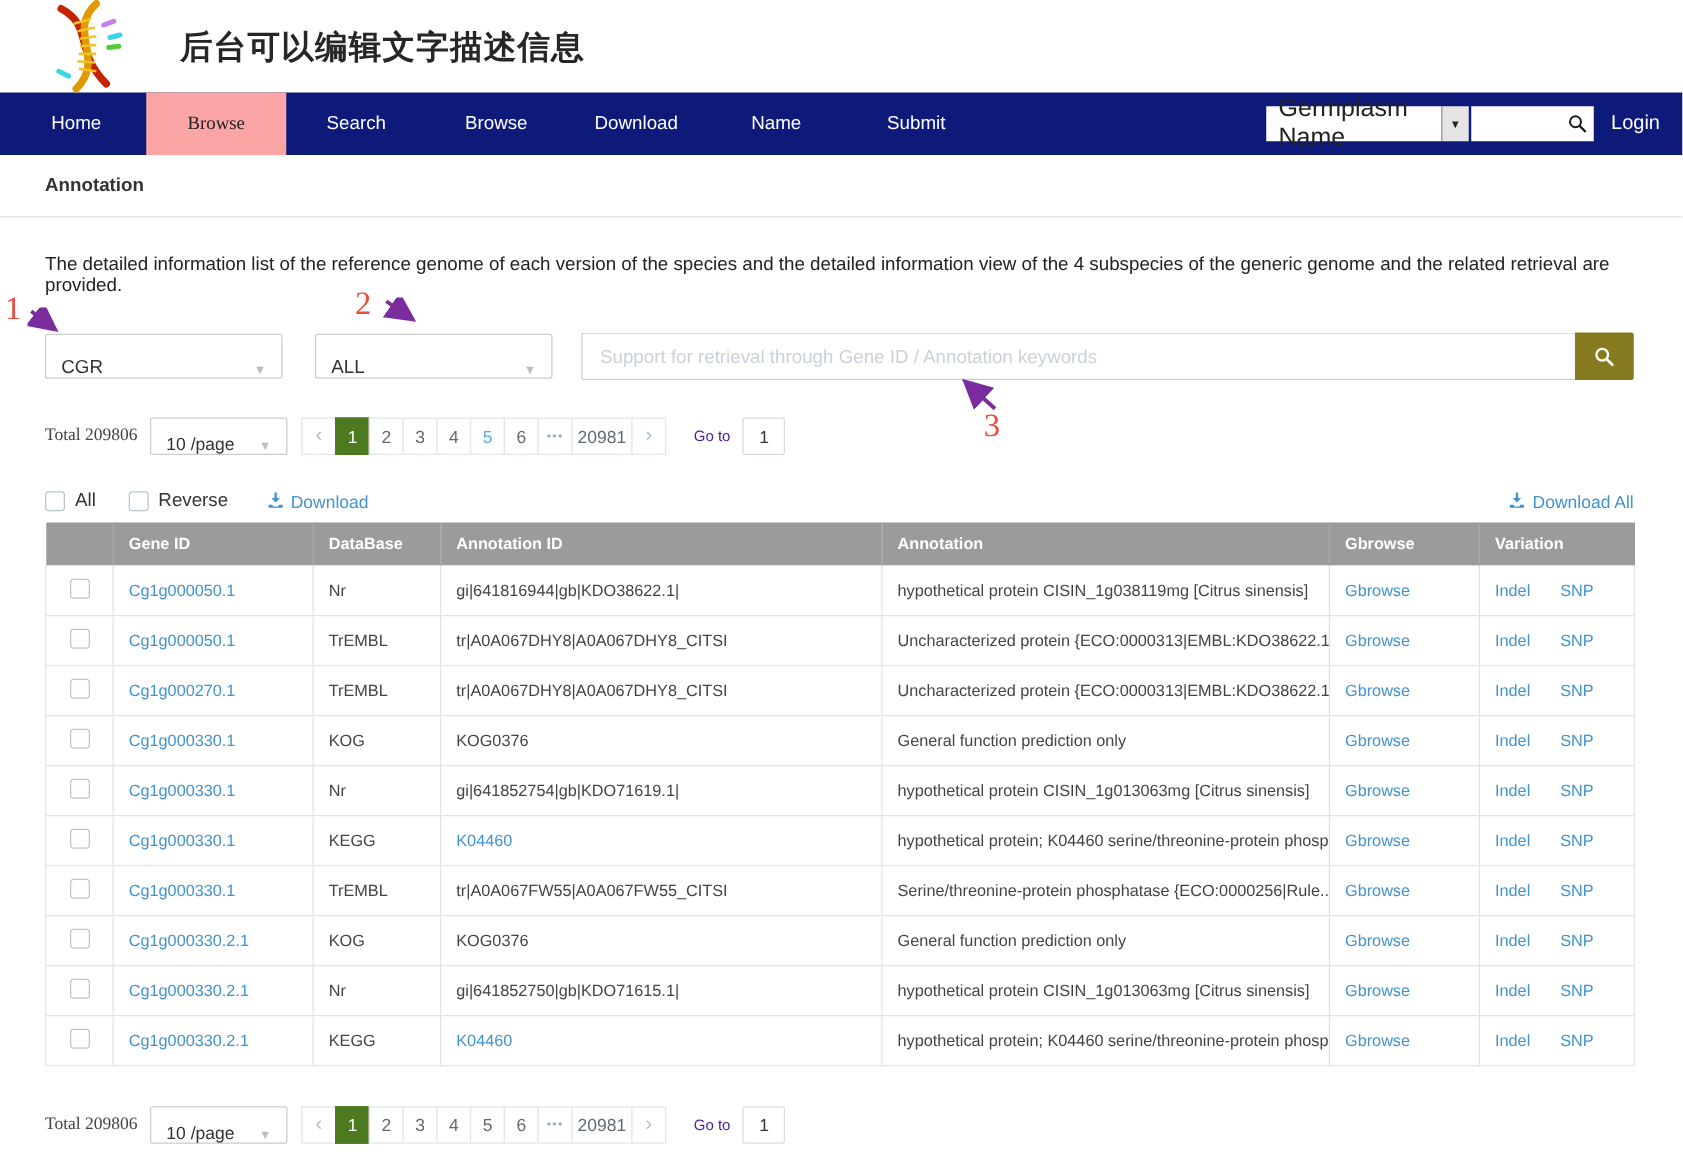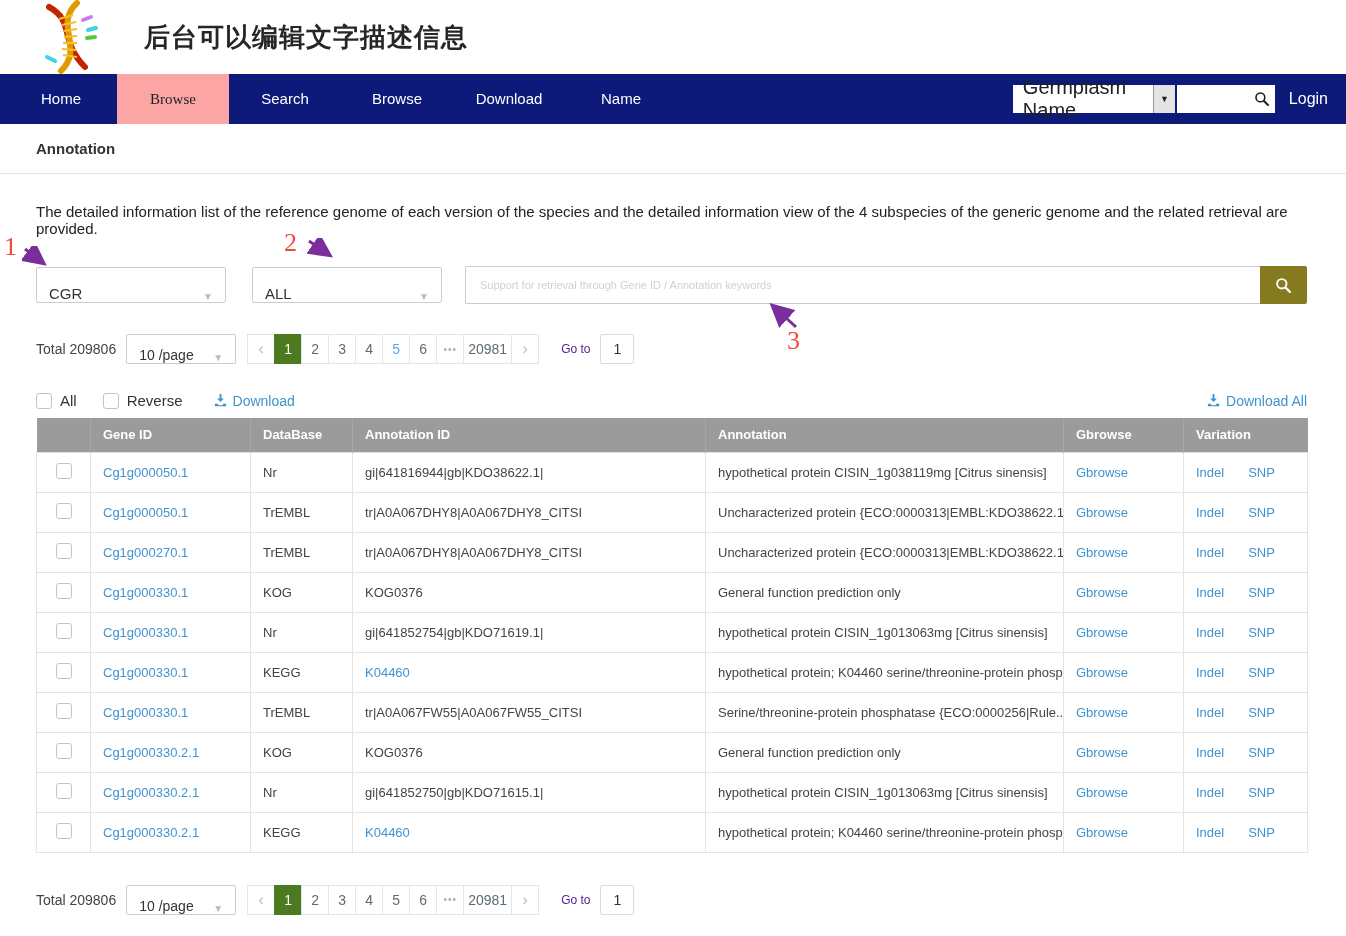--- a/index.html
+++ b/index.html
@@ -32,29 +32,29 @@
 
   .description { margin-top:29px; font-size:15px; color:#222; }
 
   
   .filters { margin-top:29px; display:flex; align-items:center; }
   .select { height:36px; border:1px solid #ccc; border-radius:2px; background:#fff; display:flex; align-items:flex-end; justify-content:space-between; padding:0 12px; font-size:15px; color:#333; cursor:pointer; }
   .sel-species { width:190px; }
   .sel-db { width:190px; margin-left:26px; }
   .caret { color:#b9bec4; font-size:10px; }
   .kw-wrap { margin-left:23px; flex:1; display:flex; }
-  .kw-input { flex:1; height:38px; border:1px solid #ccc; border-right:none; border-radius:2px 0 0 2px; padding:16px 14px; font-size:11px; color:#333; outline:none; }
+  .kw-input { flex:1; height:38px; border:1px solid #ccc; border-right:none; border-radius:2px 0 0 2px; padding:16px 14px; font-size:15px; color:#333; outline:none; }
   .kw-input::placeholder { color:#c9d2da; }
   .kw-btn { width:47px; height:38px; background:#857a1e; border:none; border-radius:0 2px 2px 0; display:flex; align-items:center; justify-content:center; color:#fff; cursor:pointer; }
   .kw-btn svg { width:17px; height:17px; }
 
   
   .pager-row { margin-top:30px; display:flex; align-items:center; font-size:14px; color:#444; }
   .pager-row.bottom { margin-top:32px; }
-  .total { font-size:14px; color:#444; }
+  .total { font-size:14px; color:#444;font-family:Liberation Serif, serif; }
   .per-page { width:110px; height:30px; margin-left:10px; font-size:14px; }
   .pages { display:flex; margin-left:12px; }
   .pg { min-width:28px; height:30px; border:1px solid #dfe6ec; background:#fff; display:flex; align-items:center; justify-content:center; font-size:14px; color:#5f6b73; margin-left:-1px; cursor:pointer; padding:0 4px; }
   .pg.arrow { color:#aebecb; font-size:16px; }
   .pg.active { background:#4c7a1f; border-color:#4c7a1f; color:#fff; }
   .pg.dots { color:#9ab0c0; letter-spacing:1px; font-size:10px; cursor:default; }
   .pg.hv { color:#5da9e8; }
   .goto-label { margin-left:22px; color:#4c1d95; font-size:12px; }
   .goto-input { width:34px; height:30px; margin-left:10px; border:1px solid #d6dde3; border-radius:2px; text-align:center; font-size:14px; color:#333; outline:none; }
 
@@ -116,20 +116,21 @@
   <div class="site-title">后台可以编辑文字描述信息</div>
 </div>
 
 <div class="nav">
   <div class="nav-item">Home</div>
   <div class="nav-item active">Browse</div>
   <div class="nav-item">Search</div>
   <div class="nav-item">Browse</div>
   <div class="nav-item">Download</div>
   <div class="nav-item">Name</div>
+  <div class="nav-item">Submit</div>
   <div class="nav-right">
     <div class="nav-select">
       <span>Germplasm Name</span>
     </div>
     <div class="nav-select-caret">▼</div>
     <div class="nav-search">
       <input value="" style="">
       <svg class="mag" viewBox="0 0 20 20">
         <circle cx="8" cy="8" r="5.5" fill="none" stroke="currentColor" stroke-width="2"></circle>
         <line x1="12.5" y1="12.5" x2="17.5" y2="17.5" stroke="currentColor" stroke-width="2.4" stroke-linecap="round"></line>

